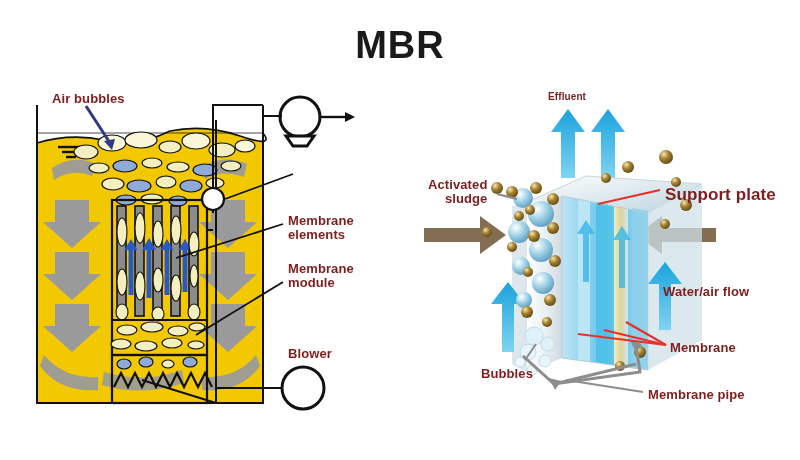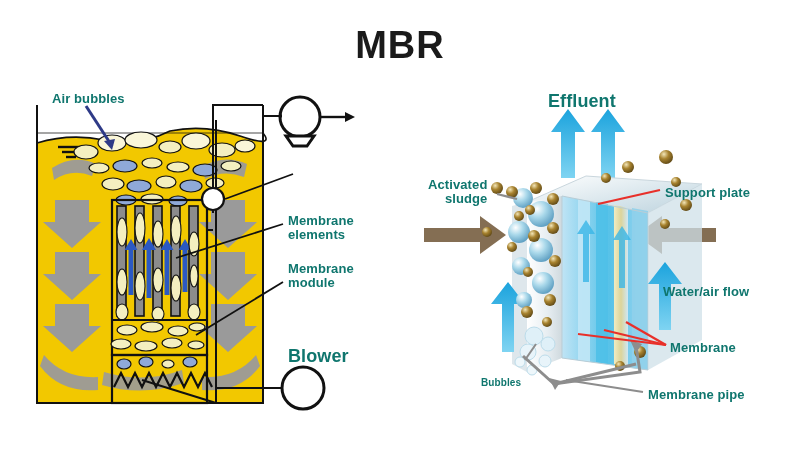--- a/index.html
+++ b/index.html
@@ -1,19 +1,19 @@
 <!DOCTYPE html>
 <html><head>
 <meta charset="utf-8">
 <style>
   html,body{margin:0;padding:0;background:#fff;}
   body{width:800px;height:460px;position:relative;overflow:hidden;
        font-family:"Liberation Sans",sans-serif;}
   #stage{position:absolute;inset:0;width:800px;height:403px;background:#ffffff;}
-  .lbl{position:absolute;color:#0f766e;font-weight:bold;line-height:1.08;
+  .lbl{position:absolute;color:#7f1d1d;font-weight:bold;line-height:1.08;
        letter-spacing:.1px;white-space:pre-line;}
   #title{position:absolute;left:0;right:0;top:24px;text-align:center;
          font-size:38px;font-weight:bold;color:#1a1a1a;letter-spacing:1px;}
   svg{position:absolute;left:0;top:0;}
 </style>
 </head>
 <body>
 
 <div id="stage">
 
@@ -312,24 +312,24 @@
       <path d="M525 360 L536 344" stroke="#8d8d8d" stroke-width="2"></path>
       <path d="M643 392 L566 380" stroke="#8d8d8d" stroke-width="2"></path>
     </g>
   </svg>
 
   <div class="lbl" style="left:52px;top:92px;font-size:13px">Air bubbles</div>
   <div class="lbl" style="left:288px;top:214px;font-size:13px">Membrane
 elements</div>
   <div class="lbl" style="left:288px;top:262px;font-size:13px">Membrane
 module</div>
-  <div class="lbl" style="left:288px;top:347px;font-size:18px">Blower</div>
-
-  <div class="lbl" style="left:548px;top:92px;font-size:18px">Effluent</div>
+  <div class="lbl" style="left:288px;top:347px;font-size:13px">Blower</div>
+
+  <div class="lbl" style="left:548px;top:92px;font-size:10px">Effluent</div>
   <div class="lbl" style="left:428px;top:178px;font-size:13px;text-align:right">Activated
 sludge</div>
-  <div class="lbl" style="left:665px;top:186px;font-size:13px">Support plate</div>
+  <div class="lbl" style="left:665px;top:186px;font-size:17px">Support plate</div>
   <div class="lbl" style="left:663px;top:285px;font-size:13px">Water/air flow</div>
   <div class="lbl" style="left:670px;top:341px;font-size:13px">Membrane</div>
-  <div class="lbl" style="left:481px;top:378px;font-size:10px">Bubbles</div>
+  <div class="lbl" style="left:481px;top:367px;font-size:13px">Bubbles</div>
   <div class="lbl" style="left:648px;top:388px;font-size:13px">Membrane pipe</div>
 
 </div>
 
 </body></html>

